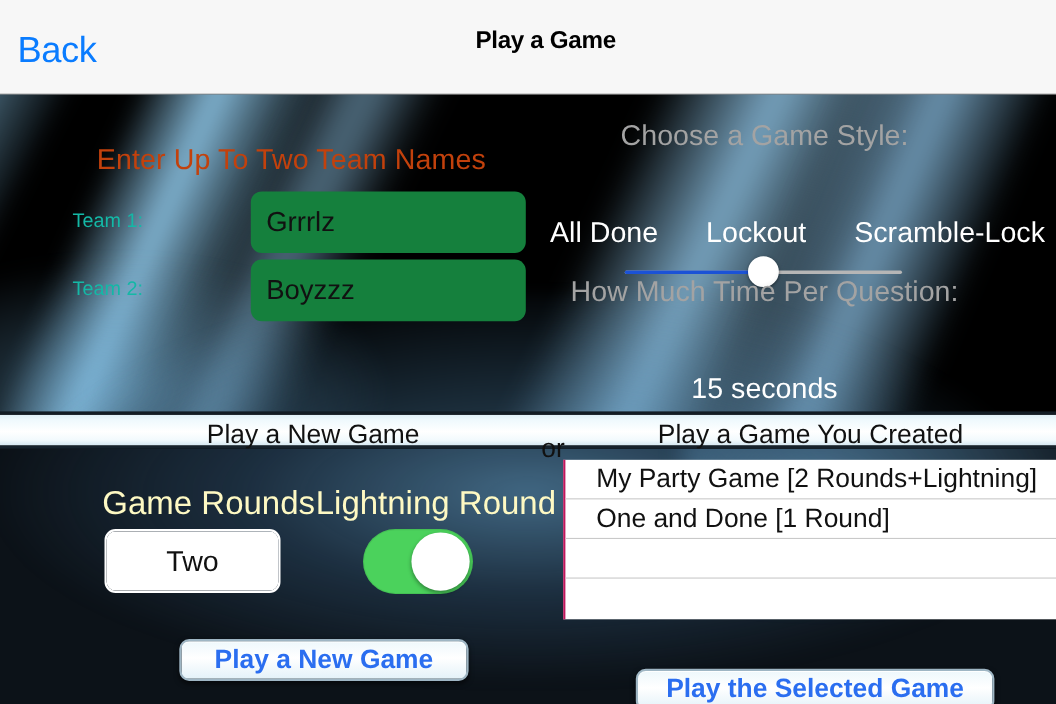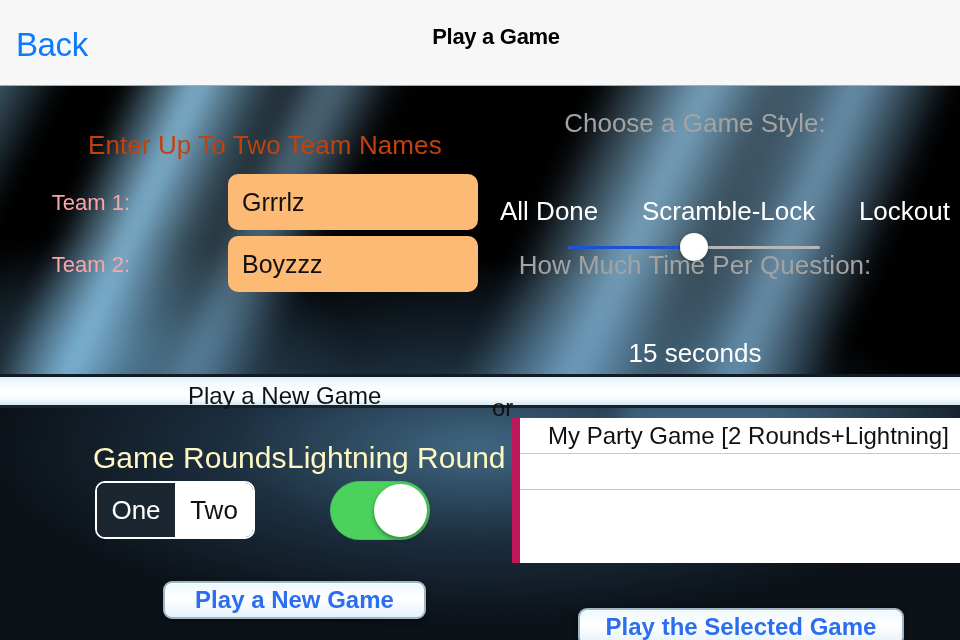--- a/index.html
+++ b/index.html
@@ -143,35 +143,35 @@
   
   .team-heading {
     position: absolute;
     left: 88px; top: 44px;
     font-size: 26px;
     color: #c2410c;
     letter-spacing: 0.1px;
   }
   .team-row-label {
     position: absolute;
-    font-size: 22px;
-    color: #fca5a5;
+    font-size: 18px;
+    color: #14b8a6;
     text-align: right;
     width: 130px;
   }
   .lbl-t1 { left: 0px; top: 104px; }
   .lbl-t2 { left: 0px; top: 166px; }
 
   .team-input {
     position: absolute;
     left: 228px;
     width: 250px;
     height: 56px;
     border-radius: 10px;
-    background: #fdba74;
+    background: #15803d;
     border: none;
     outline: none;
     font-size: 25px;
     color: #111;
     padding: 0 14px;
     font-family: "Liberation Sans", sans-serif;
   }
   .inp-t1 { top: 88px; }
   .inp-t2 { top: 150px; }
 
@@ -340,21 +340,21 @@
     box-shadow: 0 2px 4px rgba(0,0,0,0.4);
   }
 
   
   .gamelist {
     position: absolute;
     left: 512px; top: 10px;
     width: 448px;
     height: 145px;
     background: #ffffff;
-    border-left: 8px solid #be185d;
+    border-left: 2px solid #be185d;
     overflow: hidden;
     z-index: 5;
   }
   .gl-row {
     height: 36px;
     line-height: 36px;
     padding-left: 28px;
     font-size: 24px;
     color: #111;
     border-bottom: 1px solid #c9c9c9;
@@ -411,54 +411,55 @@
       <input class="team-input inp-t2" type="text" value="Boyzzz" style="">
 
       <div class="section-label lbl-style">Choose a Game Style:</div>
       <div class="slider s-style">
         <div class="track"></div>
         <div class="track-fill" style="width: 50%;"></div>
         <div class="thumb" style="left: 50%;"></div>
       </div>
       <div class="style-options">
         <span>All Done</span>
+        <span>Lockout</span>
         <span>Scramble-Lock</span>
-        <span>Lockout</span>
       </div>
 
       <div class="section-label lbl-time">How Much Time Per Question:</div>
 
       <div class="time-value">15 seconds</div>
     </div>
   </div>
 
   <div class="divider">
     <span class="dv-left">Play a New Game</span>
     <span class="dv-or">or</span>
+    <span class="dv-right">Play a Game You Created</span>
   </div>
 
   <div class="stage-bottom">
     <div class="bot-glow"></div>
     <div class="bot-glow2"></div>
 
     <div class="content">
       <div class="bot-label lbl-rounds">Game Rounds</div>
       <div class="bot-label lbl-light">Lightning Round</div>
 
       <div class="segmented">
-        <div class="seg selected">One</div>
         <div class="seg unselected">Two</div>
       </div>
 
       <div class="toggle" style="background: rgb(75, 210, 92);">
         <div class="knob"></div>
       </div>
 
       <div class="gamelist">
         <div class="gl-row">My Party Game [2 Rounds+Lightning]</div>
+        <div class="gl-row">One and Done [1 Round]</div>
         <div class="gl-row"></div>
         <div class="gl-row"></div>
       </div>
 
       <div class="action-btn btn-new" style="color: rgb(43, 110, 240);">Play a New Game</div>
       <div class="action-btn btn-sel" style="color: rgb(43, 110, 240);">Play the Selected Game</div>
     </div>
   </div>
 
 </div>

